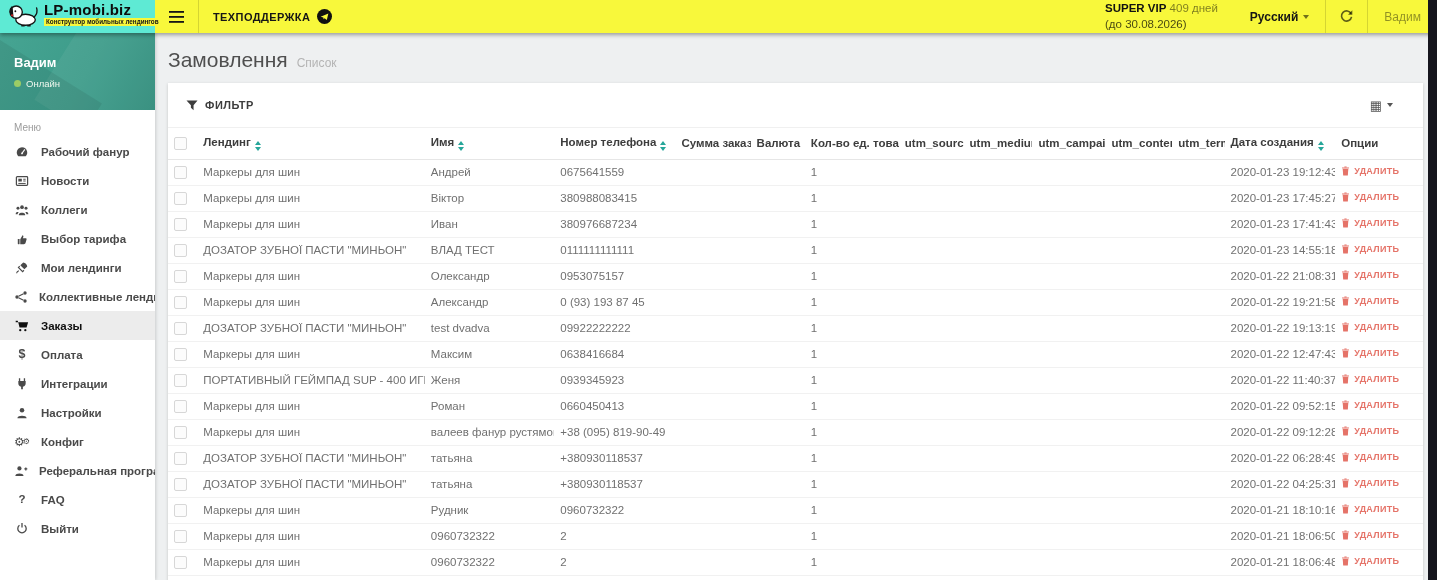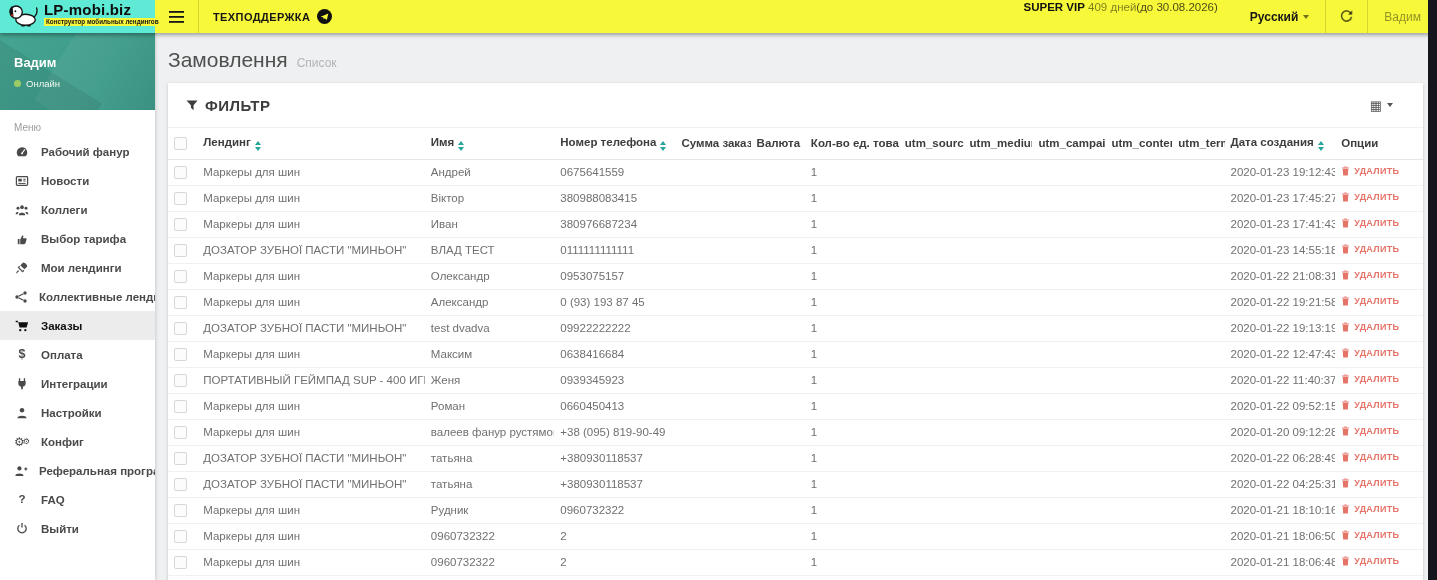--- a/index.html
+++ b/index.html
@@ -14,21 +14,21 @@
     display:flex;align-items:stretch;z-index:30;box-shadow:0 2px 4px rgba(0,0,0,.35)}
   .logo-box{width:155px;background:#5eead4;display:flex;gap:4px;padding:2px 6px;flex:0 0 155px}
   .logo-txt{display:flex;flex-direction:column;line-height:1}
   .logo-title{font-size:15px;font-weight:bold;color:#0d0d0d;letter-spacing:.2px}
   .logo-tag{font-size:6.3px;font-weight:bold;color:#161616;background:var(--yellow);padding:1px 2px;margin-top:1px;white-space:nowrap}
   .tb-btn{display:flex;align-items:center;padding:0 14px;cursor:pointer}
   .tb-sep{width:1px;background:rgba(0,0,0,.14)}
   .support{font-size:11px;font-weight:bold;color:#161616;letter-spacing:.4px;display:flex;gap:7px}
   .tg{width:15px;height:15px;border-radius:50%;background:#101010;display:inline-flex;align-items:center;justify-content:center}
   .tb-spacer{flex:1}
-  .vip{display:flex;flex-direction:row;justify-content:center;line-height:1.35;padding-right:16px;font-size:11.5px}
+  .vip{display:flex;flex-direction:column;justify-content:center;line-height:1.35;padding-right:16px;font-size:11.5px}
   .vip b{color:#111} .vip .days{color:rgba(0,0,0,.5);font-weight:normal}
   .vip .until{color:rgba(0,0,0,.72)}
   .lang{font-size:12px;font-weight:bold;color:#161616;display:flex;align-items:center;gap:5px;padding:0 16px;cursor:pointer}
   .caret{width:0;height:0;border-left:3.5px solid transparent;border-right:3.5px solid transparent;border-top:4px solid rgba(0,0,0,.55)}
   .refresh{padding:0 13px;color:rgba(0,0,0,.6)}
   .tb-user{font-size:12px;color:rgba(0,0,0,.42);padding:0 16px}
   
   .sidebar{position:absolute;left:0;top:33px;width:155px;height:547px;background:#fff;
     box-shadow:1px 0 3px rgba(0,0,0,.15);z-index:20;overflow:hidden}
   .profile{height:77px;background:linear-gradient(118deg,var(--teal1) 0%,#3d9c8a 55%,var(--teal2) 100%);position:relative;padding:22px 0 0 14px;overflow:hidden}
@@ -42,21 +42,21 @@
   .menu-item.active{background:#ececec;color:#0f0f0f}
   .mi-icon{width:16px;display:inline-flex;justify-content:center;align-items:center;color:inherit}
   .mi-label{font-size:11.5px;font-weight:bold;color:inherit;white-space:nowrap}
   
   .main{position:absolute;left:155px;top:33px;width:1282px;height:547px;background:#eef0f1}
   .page-head{padding:15px 0 11px 13px;display:flex;align-items:baseline;gap:9px}
   .page-title{font-size:21px;color:#4f4f4f}
   .page-sub{font-size:12px;color:#b4b4b4}
   .card{margin:0 14px 0 13px;background:#fff;box-shadow:0 1px 3px rgba(0,0,0,.18);height:520px;overflow:hidden}
   .toolbar{height:44px;display:flex;align-items:center;justify-content:space-between;padding:0 30px 0 18px}
-  .filter-btn{display:flex;align-items:center;gap:7px;font-size:15px;font-weight:bold;color:#3d3d3d;letter-spacing:.5px;cursor:pointer}
+  .filter-btn{display:flex;align-items:center;gap:7px;font-size:11px;font-weight:bold;color:#3d3d3d;letter-spacing:.5px;cursor:pointer}
   .grid-sel{display:flex;align-items:center;gap:5px;color:#555;cursor:pointer;font-size:13px}
   .grid-sel .gcaret{width:0;height:0;border-left:3.5px solid transparent;border-right:3.5px solid transparent;border-top:4px solid #555}
   table{width:100%;border-collapse:collapse;table-layout:fixed;font-size:11.5px}
   thead th{text-align:left;font-weight:bold;color:#3d3d3d;padding:8px 6px;border-top:1px solid #f0f0f0;border-bottom:1px solid #e6e6e6;white-space:nowrap;overflow:hidden}
   tbody td{padding:6px 6px;color:#707070;border-bottom:1px solid #f1f1f1;white-space:nowrap;overflow:hidden}
   .cb{width:13px;height:13px;border:1px solid #d7d7d7;background:#fcfcfc;border-radius:2px;cursor:pointer}
   .sort{display:inline-flex;flex-direction:column;gap:1.5px;margin-left:4px;vertical-align:1px}
   .sort i{width:0;height:0;border-left:3.5px solid transparent;border-right:3.5px solid transparent;display:block}
   .sort .up{border-bottom:4px solid var(--sort)}
   .sort .down{border-top:4px solid var(--sort)}
@@ -646,21 +646,21 @@
             <td>валеев фанур рустямович</td>
             <td>+38 (095) 819-90-49</td>
             <td></td>
             <td></td>
             <td>1</td>
             <td></td>
             <td></td>
             <td></td>
             <td></td>
             <td></td>
-            <td>2020-01-20 09:12:28</td>
+            <td>2020-01-22 09:12:28</td>
             <td><button class="del-btn">
                 <span>
                   <svg width="9" height="10" viewBox="0 0 14 16">
                     <g fill="currentColor">
                       <path d="M2.5 4.5h9L10.7 15H3.3z"></path>
                       <rect x="1.4" y="2.4" width="11.2" height="1.4"></rect>
                       <rect x="5.2" y=".8" width="3.6" height="1.6"></rect>
                     </g>
                   </svg>
                 </span>

